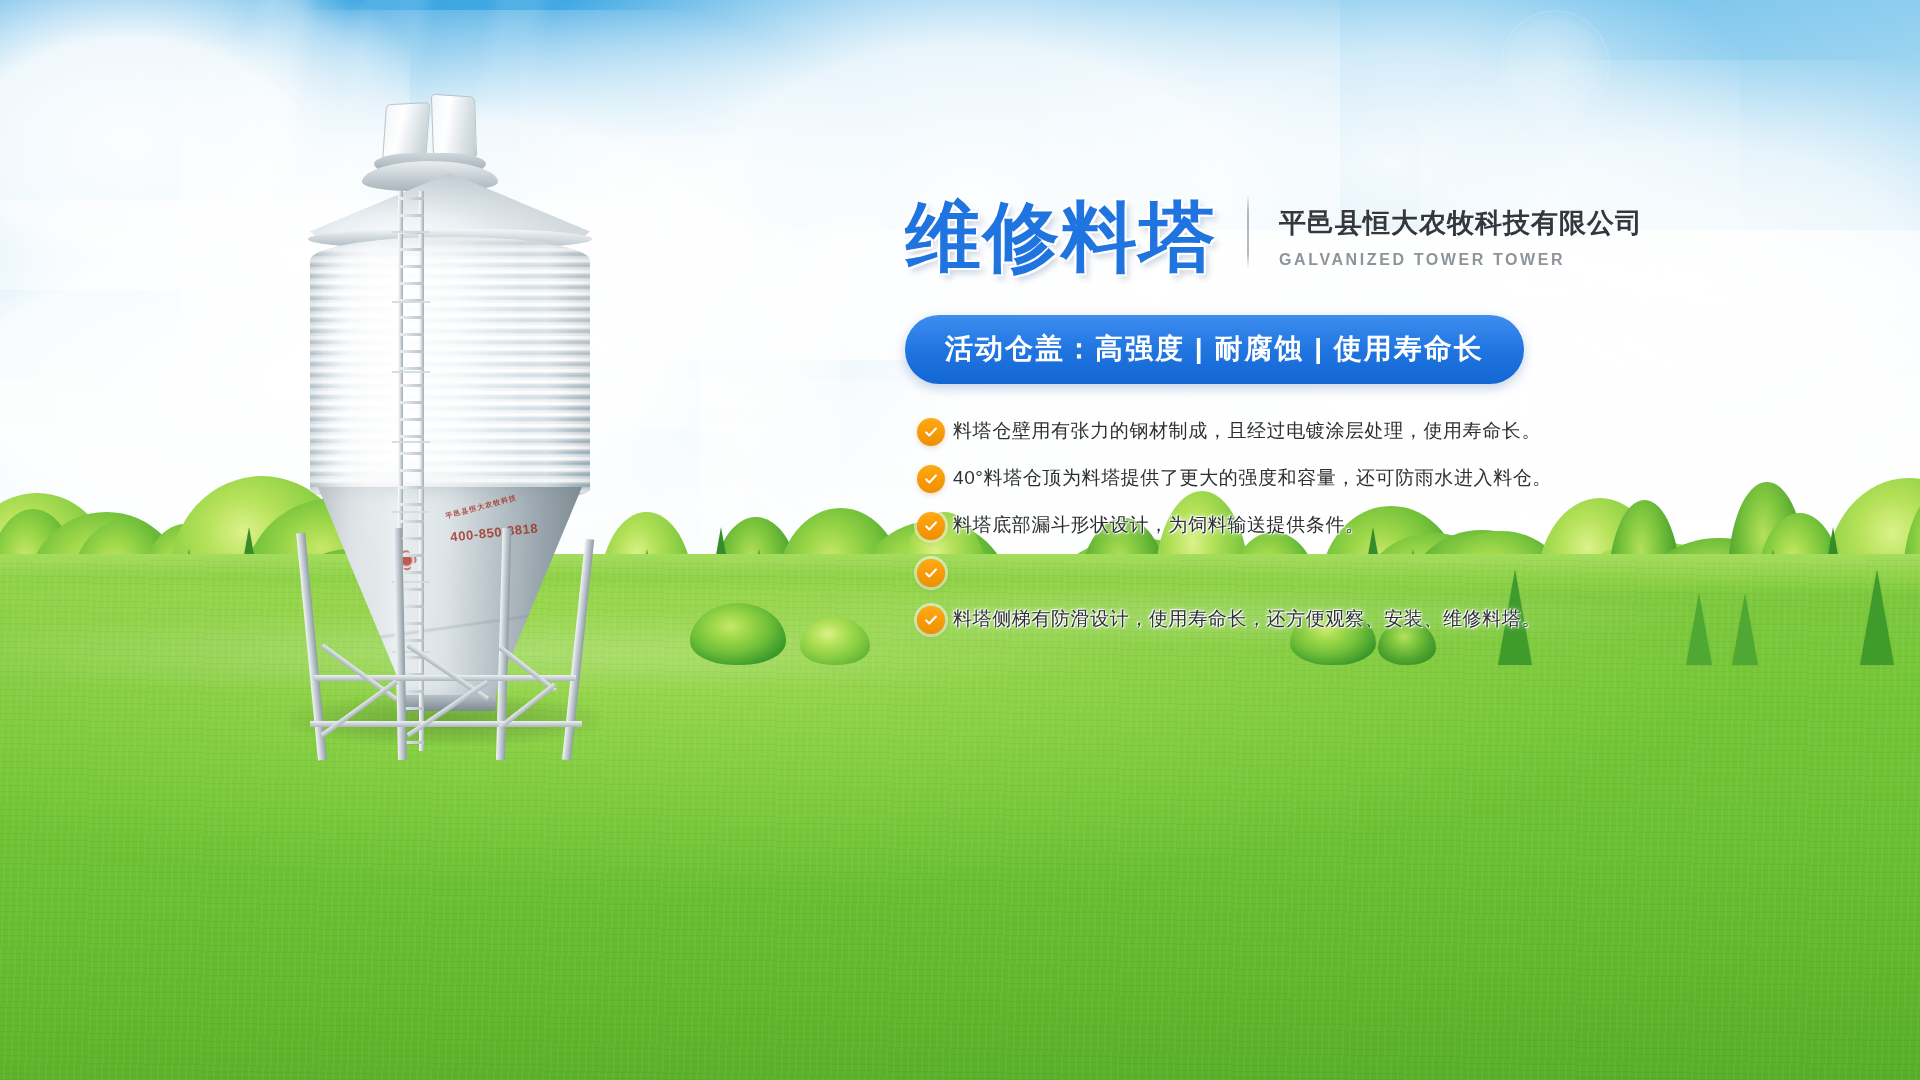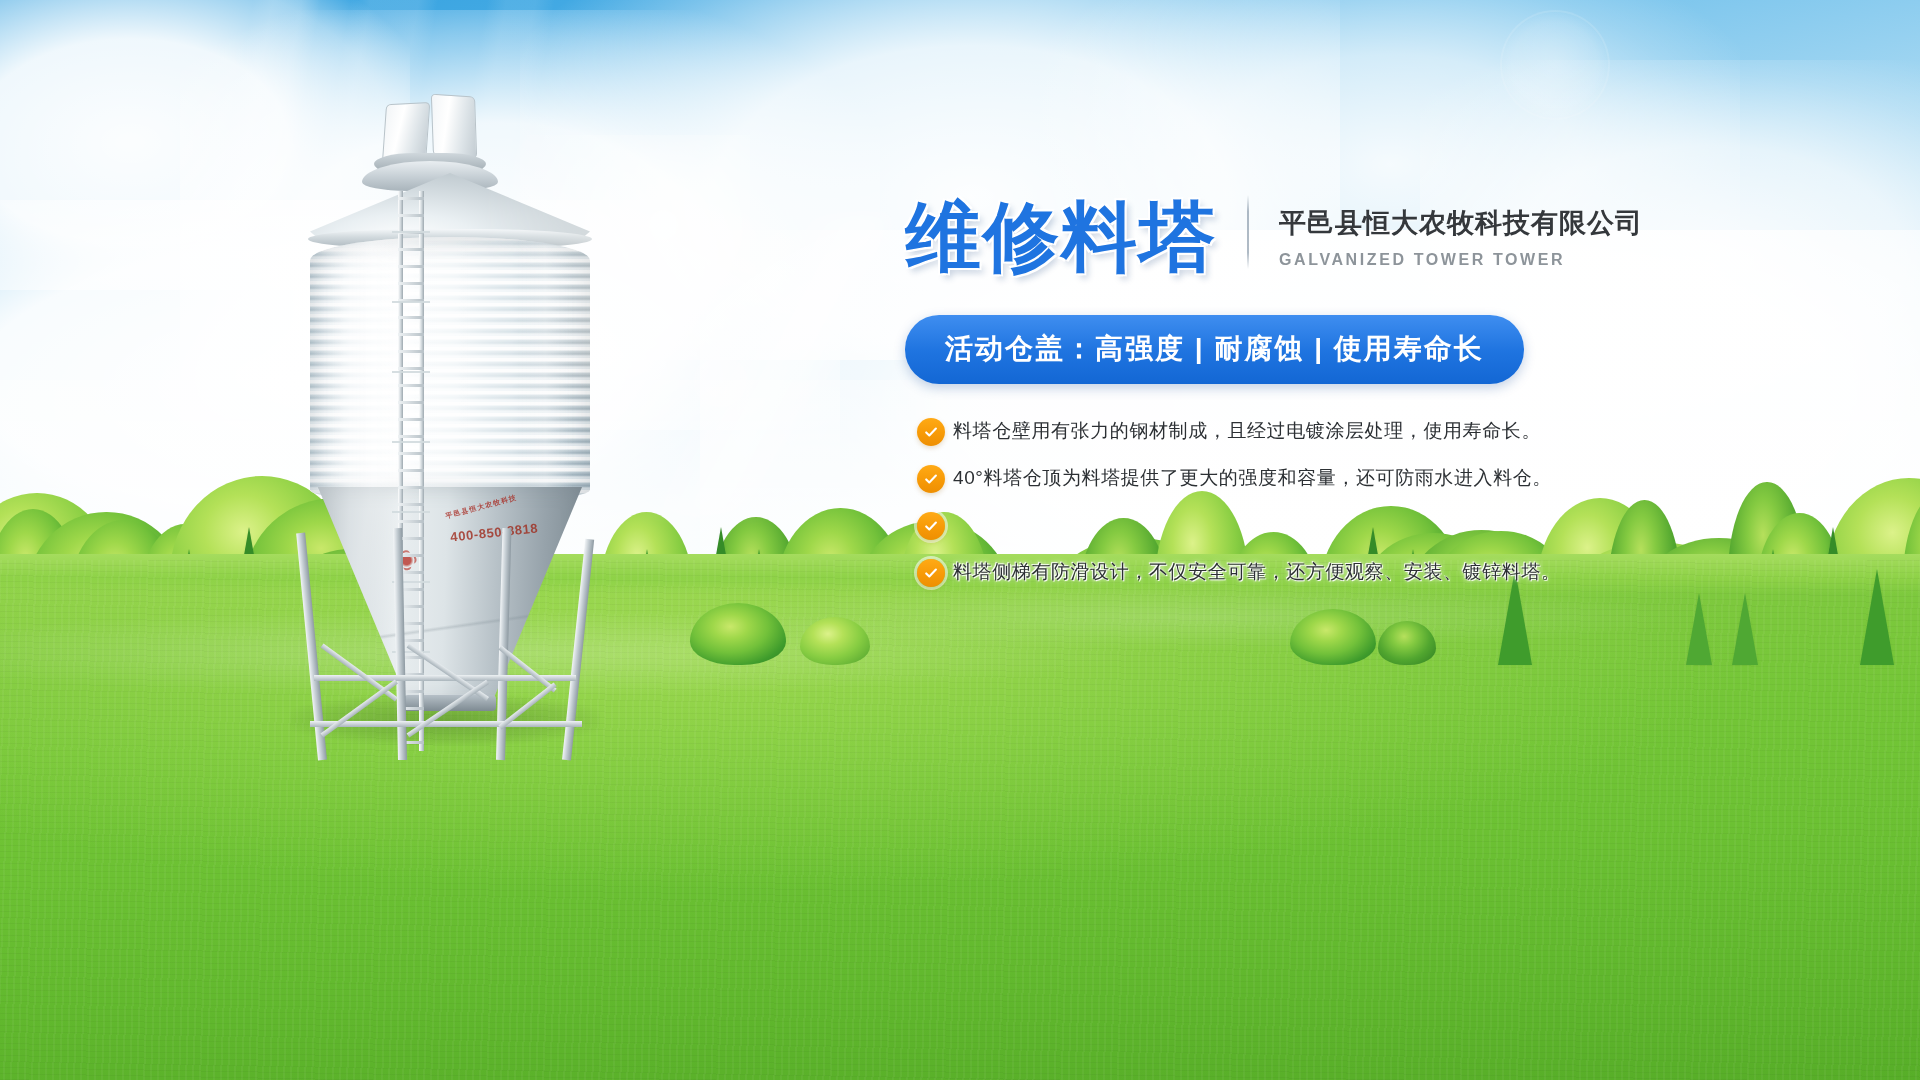--- a/index.html
+++ b/index.html
@@ -542,26 +542,34 @@
             </svg>
           </span>
           <span class="bullet-text">40°料塔仓顶为料塔提供了更大的强度和容量，还可防雨水进入料仓。</span>
         </div>
         <div class="bullet">
           <span class="check-icon">
             <svg width="16" height="16" viewBox="0 0 16 16" aria-hidden="true">
               <path d="M3.2 8.4 L6.3 11.4 L12.9 4.6" fill="none" stroke="#ffffff" stroke-width="2.1" stroke-linecap="round" stroke-linejoin="round"></path>
             </svg>
           </span>
+          <span class="bullet-text">料塔底部漏斗形状设计，为饲料输送提供条件。</span>
         </div>
         <div class="bullet">
           <span class="check-icon">
             <svg width="16" height="16" viewBox="0 0 16 16" aria-hidden="true">
               <path d="M3.2 8.4 L6.3 11.4 L12.9 4.6" fill="none" stroke="#ffffff" stroke-width="2.1" stroke-linecap="round" stroke-linejoin="round"></path>
             </svg>
           </span>
-          <span class="bullet-text">料塔侧梯有防滑设计，不仅安全可靠，还方便观察、安装、镀锌料塔。</span>
+        </div>
+        <div class="bullet">
+          <span class="check-icon">
+            <svg width="16" height="16" viewBox="0 0 16 16" aria-hidden="true">
+              <path d="M3.2 8.4 L6.3 11.4 L12.9 4.6" fill="none" stroke="#ffffff" stroke-width="2.1" stroke-linecap="round" stroke-linejoin="round"></path>
+            </svg>
+          </span>
+          <span class="bullet-text">料塔侧梯有防滑设计，使用寿命长，还方便观察、安装、维修料塔。</span>
         </div>
       </div>
 
   </div>
 
 </div>
 
 </body></html>

